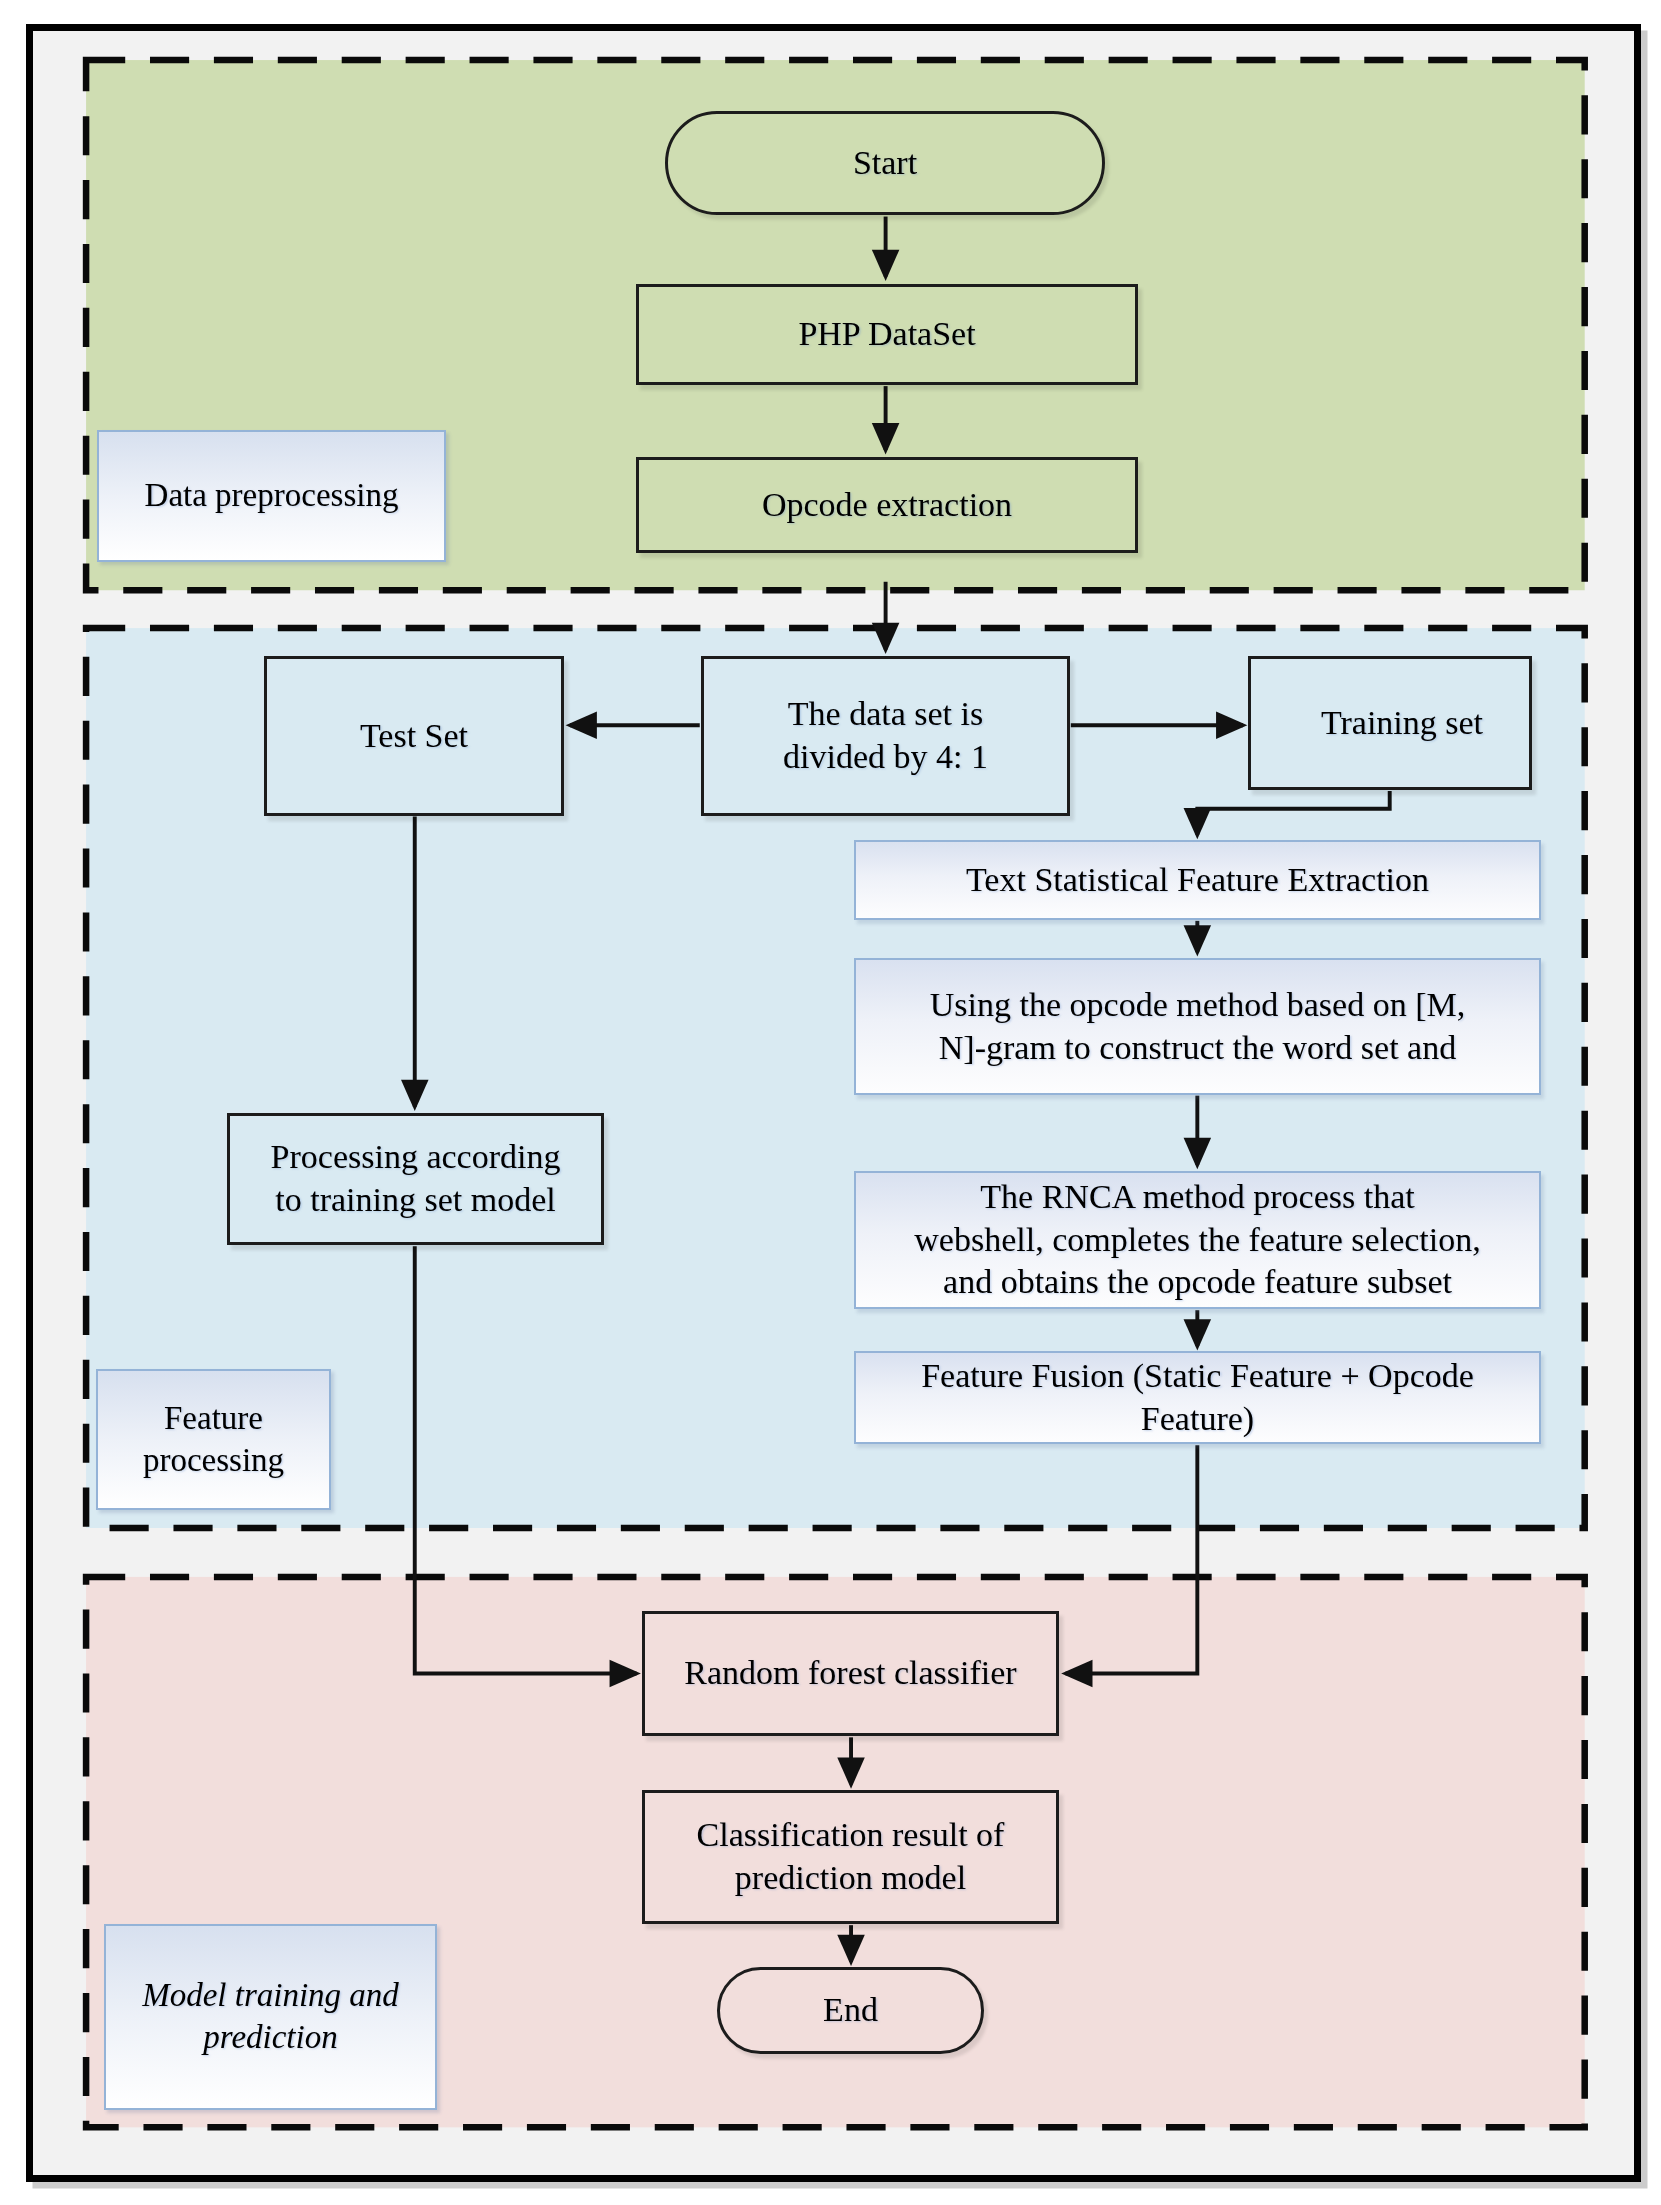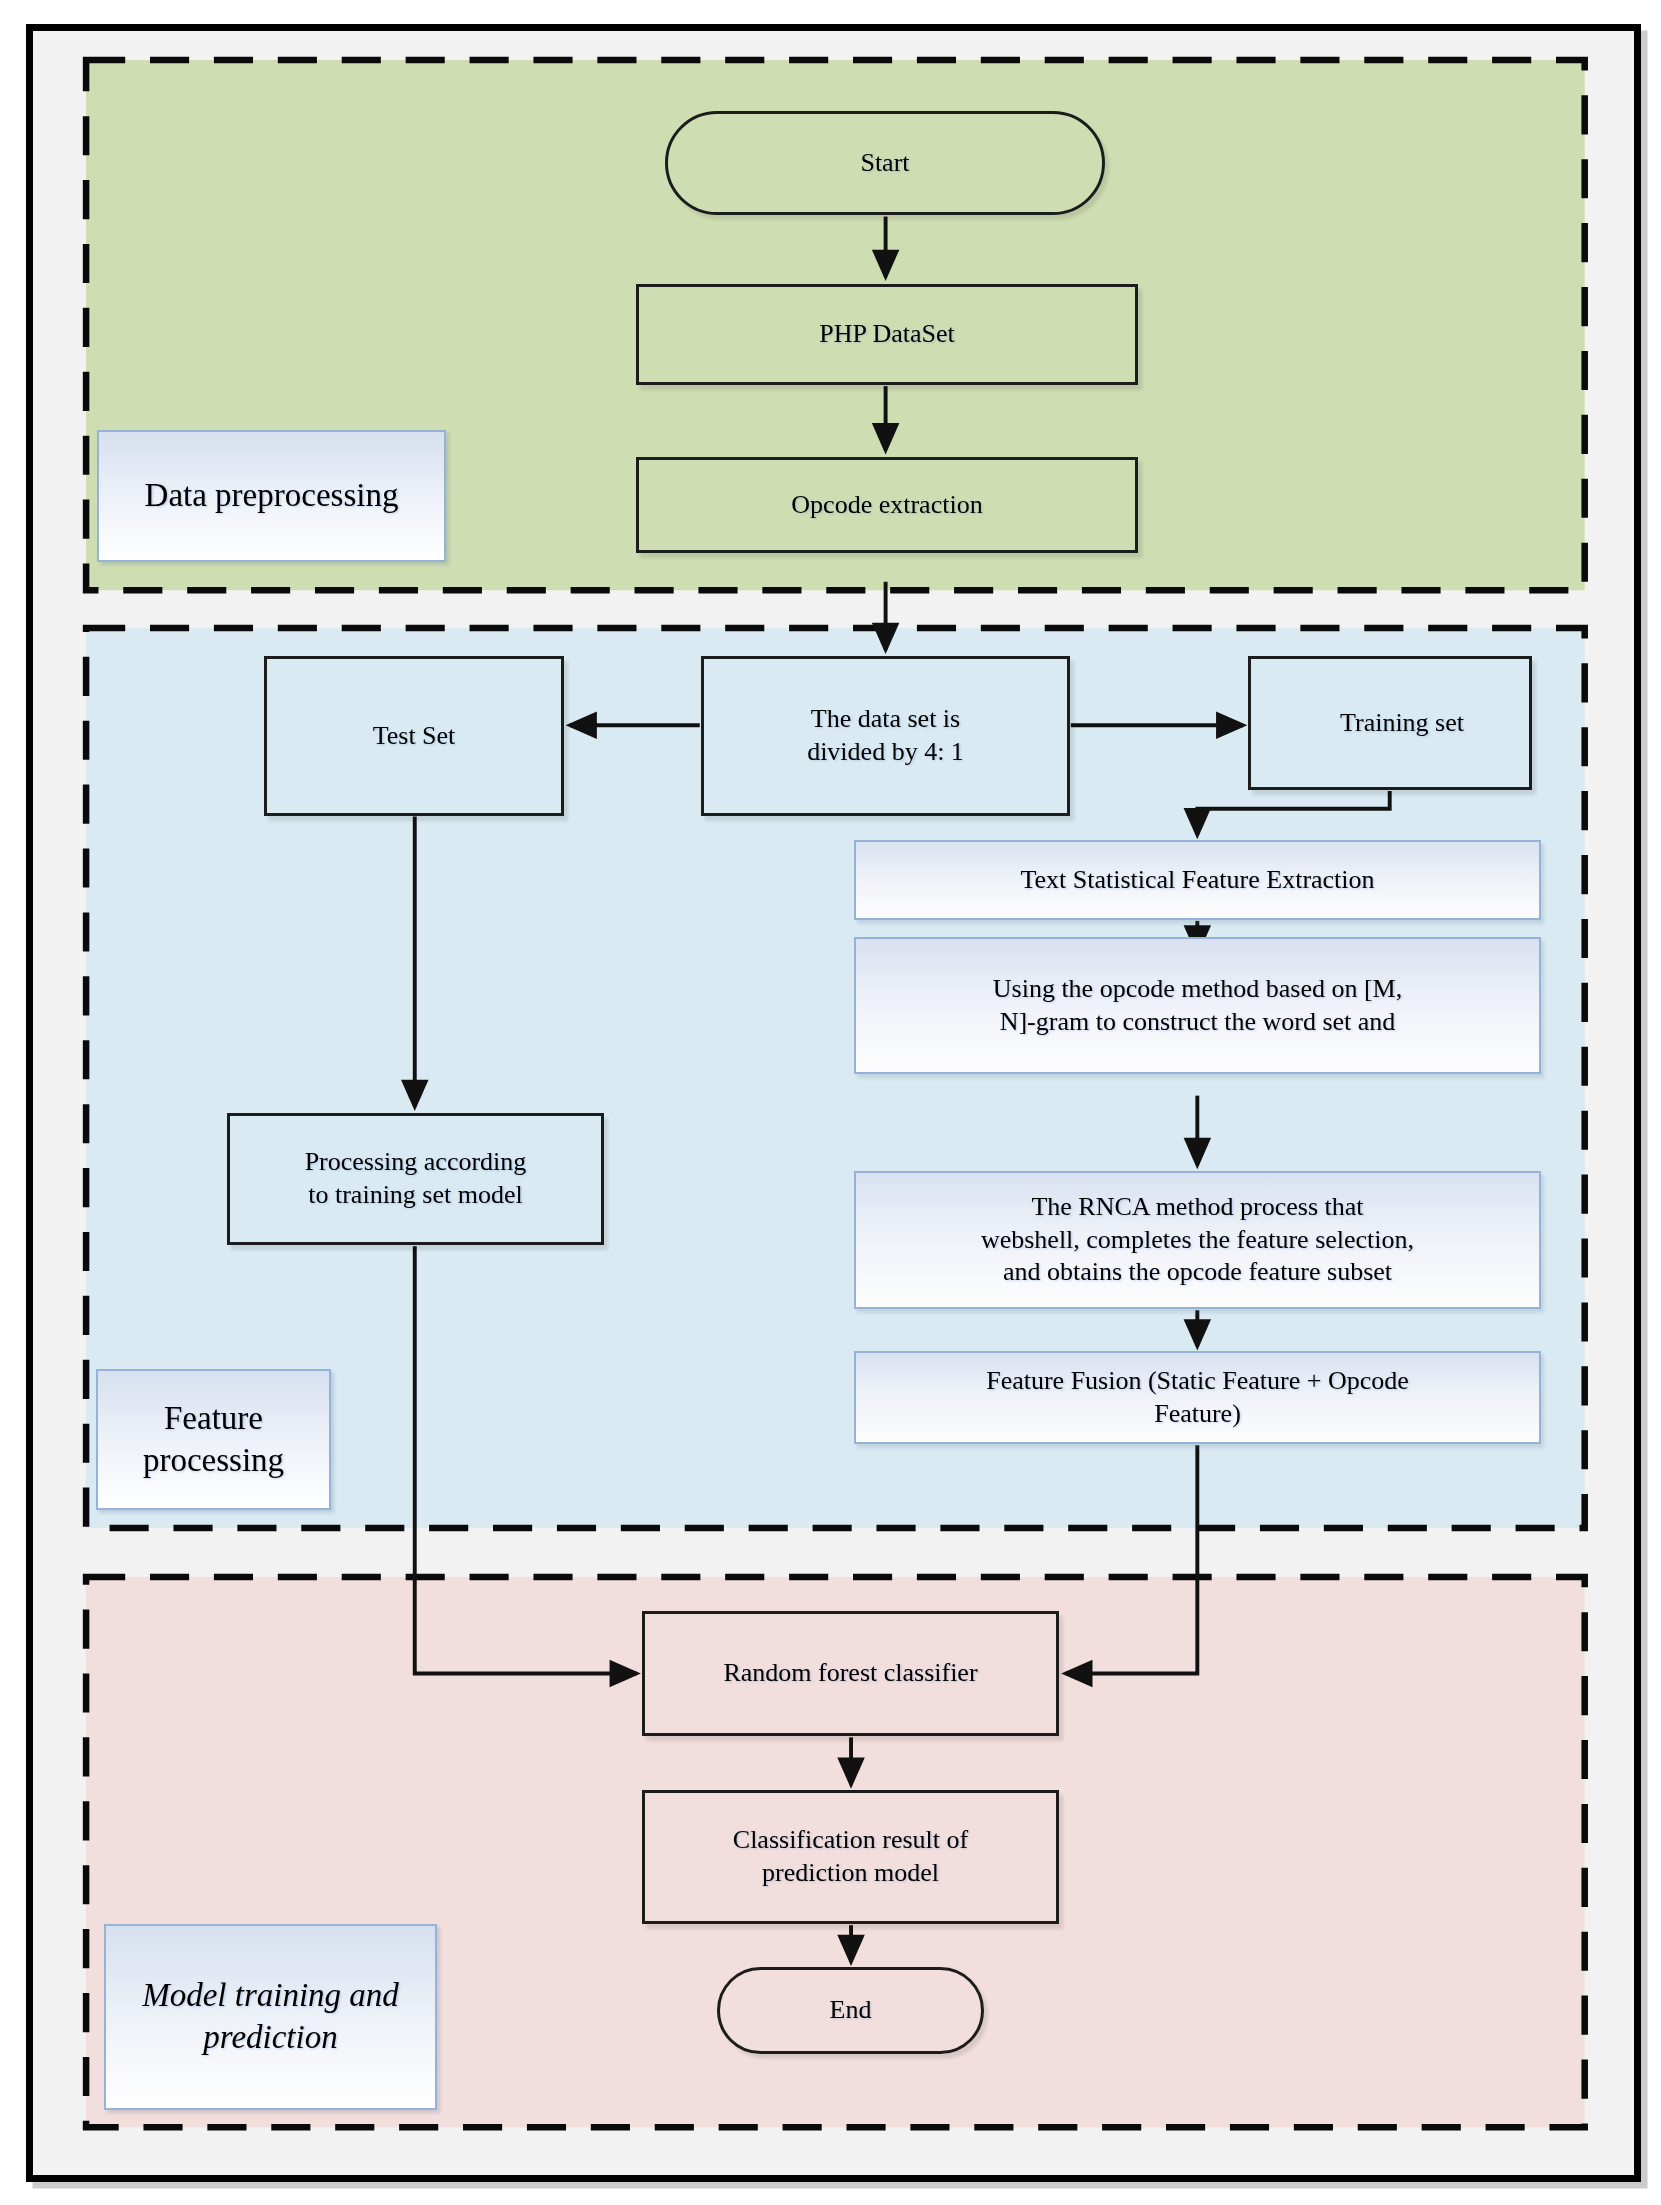--- a/index.html
+++ b/index.html
@@ -33,21 +33,21 @@
   
   .node {
     position: absolute;
     box-sizing: border-box;
     display: flex;
     flex-direction: column;
     align-items: center;
     justify-content: center;
     text-align: center;
     color: #000000;
-    font-size: 26px;
+    font-size: 34px;
     line-height: 1.26;
   }
   .node span { display: block; text-shadow: 1.3px 1.3px 2px rgba(110,145,205,0.35); }
   .n-black {
     border: 3.3px solid #1c1c1c;
     background: transparent;
     box-shadow: 3.9px 4.6px 3.3px rgba(0,0,0,0.10);
   }
   .n-stadium { border-radius: 59px; }
   .n-accent {
@@ -126,21 +126,21 @@
   </div>
 
   <div class="node n-black" style="left:1248px; top:656px; width:284px; height:134px;padding-left:24px;">
     <span>Training set</span>
   </div>
 
   <div class="node n-accent" style="left:854px; top:840px; width:687px; height:80px;">
     <span>Text Statistical Feature Extraction</span>
   </div>
 
-  <div class="node n-accent" style="left:854px; top:937px; width:687px; height:137px;">
+  <div class="node n-accent" style="left:854px; top:958px; width:687px; height:137px;">
     <span>Using the opcode method based on [M,</span>
     <span>N]-gram to construct the word set and</span>
   </div>
 
   <div class="node n-accent" style="left:854px; top:1171px; width:687px; height:138px;">
     <span>The RNCA method process that</span>
     <span>webshell, completes the feature selection,</span>
     <span>and obtains the opcode feature subset</span>
   </div>
 

